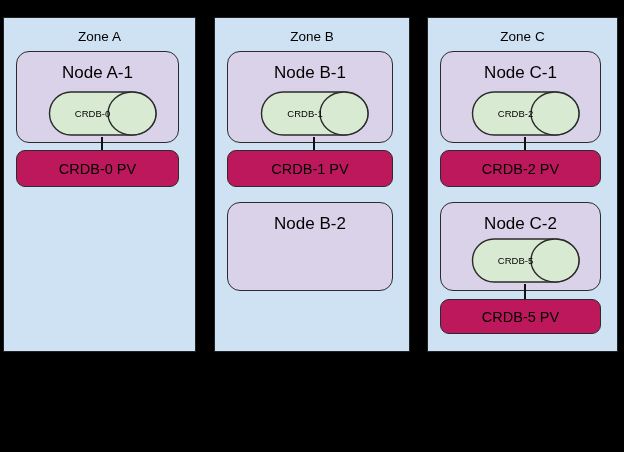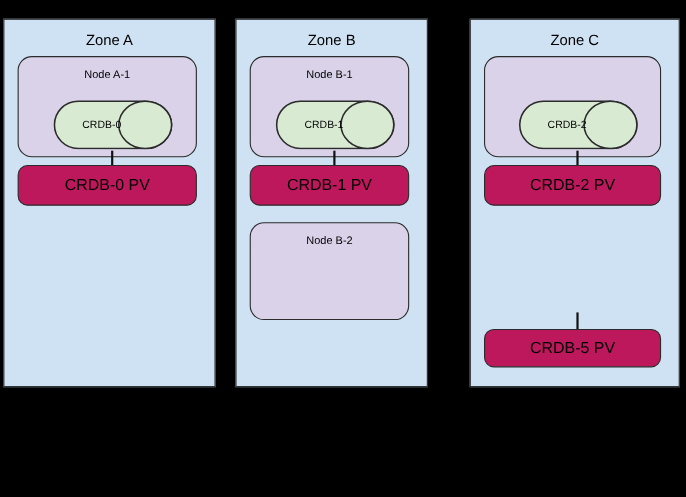--- a/index.html
+++ b/index.html
@@ -17,21 +17,21 @@
   }
   .zone {
     position: absolute;
     top: 17px;
     height: 335px;
     background: #cfe2f3;
     border: 1.4px solid #222222;
     box-sizing: border-box;
   }
   #zone-a { left: 3px;   width: 193px; }
-  #zone-b { left: 214px; width: 175px; }
+  #zone-b { left: 214px; width: 196px; }
   #zone-c { left: 427px; width: 191px; }
 
   .zone-label {
     position: absolute;
     top: 11px;
     left: 0;
     right: 0;
     text-align: center;
     font-size: 13.5px;
     color: #000000;
@@ -46,21 +46,21 @@
     box-sizing: border-box;
   }
   .node-1 { top: 33px;  height: 92px; }
   .node-2 { top: 184px; height: 89px; }
   .node-label {
     position: absolute;
     top: 11px;
     left: 0;
     right: 0;
     text-align: center;
-    font-size: 10px;
+    font-size: 17px;
     color: #000000;
   }
   .cylinder {
     position: absolute;
     top: 39px;
     left: 50%;
     margin-left: -50px;
     width: 110px;
     height: 45px;
   }
@@ -140,27 +140,38 @@
     <div class="connector connector-1"></div>
     <div class="pv pv-1">CRDB-1 PV</div>
     <div class="node node-2">
       <div class="node-label">Node B-2</div>
     </div>
   </div>
 
   <div class="zone" id="zone-c">
     <div class="zone-label">Zone C</div>
     <div class="node node-1">
+      <div class="node-label">Node C-1</div>
       <div class="cylinder">
         <svg width="110" height="45" viewBox="0 0 110 45">
           <path d="M 23 1 H 84 A 24 21.5 0 0 1 84 44 H 23 A 21.5 21.5 0 0 1 23 1 Z" fill="#d9ead3" stroke="#2b2b2b" stroke-width="1.4"></path>
           <ellipse cx="84" cy="22.5" rx="24" ry="21.5" fill="#d9ead3" stroke="#2b2b2b" stroke-width="1.4"></ellipse>
         </svg>
         <div class="cyl-label">CRDB-2</div>
       </div>
     </div>
     <div class="connector connector-1"></div>
     <div class="pv pv-1">CRDB-2 PV</div>
+    <div class="node node-2">
+      <div class="node-label">Node C-2</div>
+      <div class="cylinder">
+        <svg width="110" height="45" viewBox="0 0 110 45">
+          <path d="M 23 1 H 84 A 24 21.5 0 0 1 84 44 H 23 A 21.5 21.5 0 0 1 23 1 Z" fill="#d9ead3" stroke="#2b2b2b" stroke-width="1.4"></path>
+          <ellipse cx="84" cy="22.5" rx="24" ry="21.5" fill="#d9ead3" stroke="#2b2b2b" stroke-width="1.4"></ellipse>
+        </svg>
+        <div class="cyl-label">CRDB-5</div>
+      </div>
+    </div>
     <div class="connector connector-2"></div>
     <div class="pv pv-2">CRDB-5 PV</div>
   </div>
 
 </div>
 
 </body></html>

